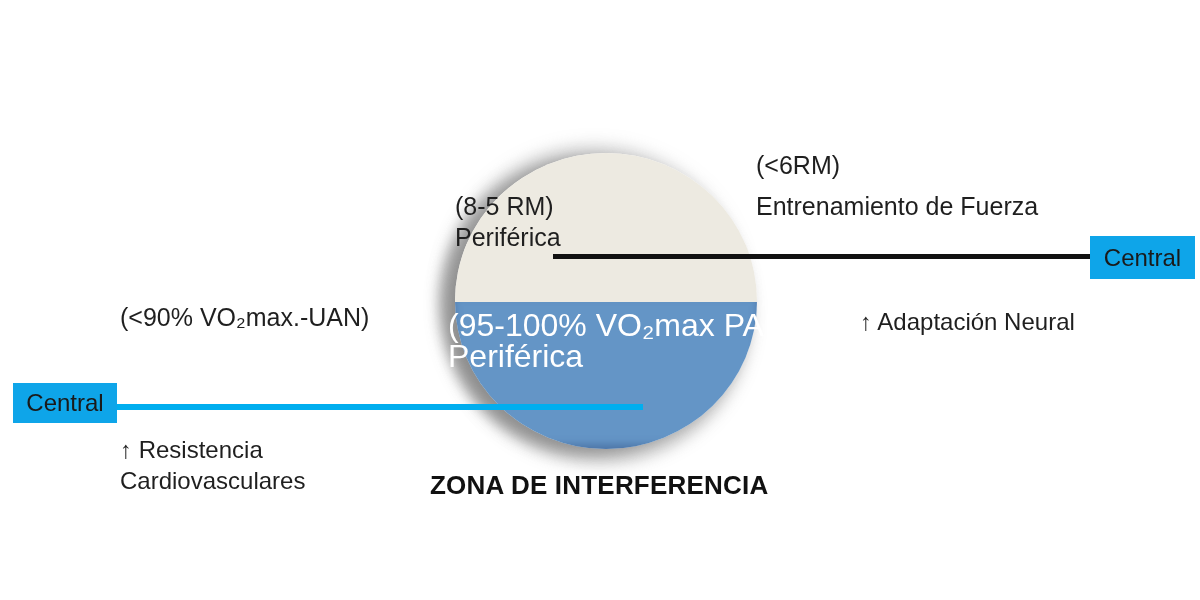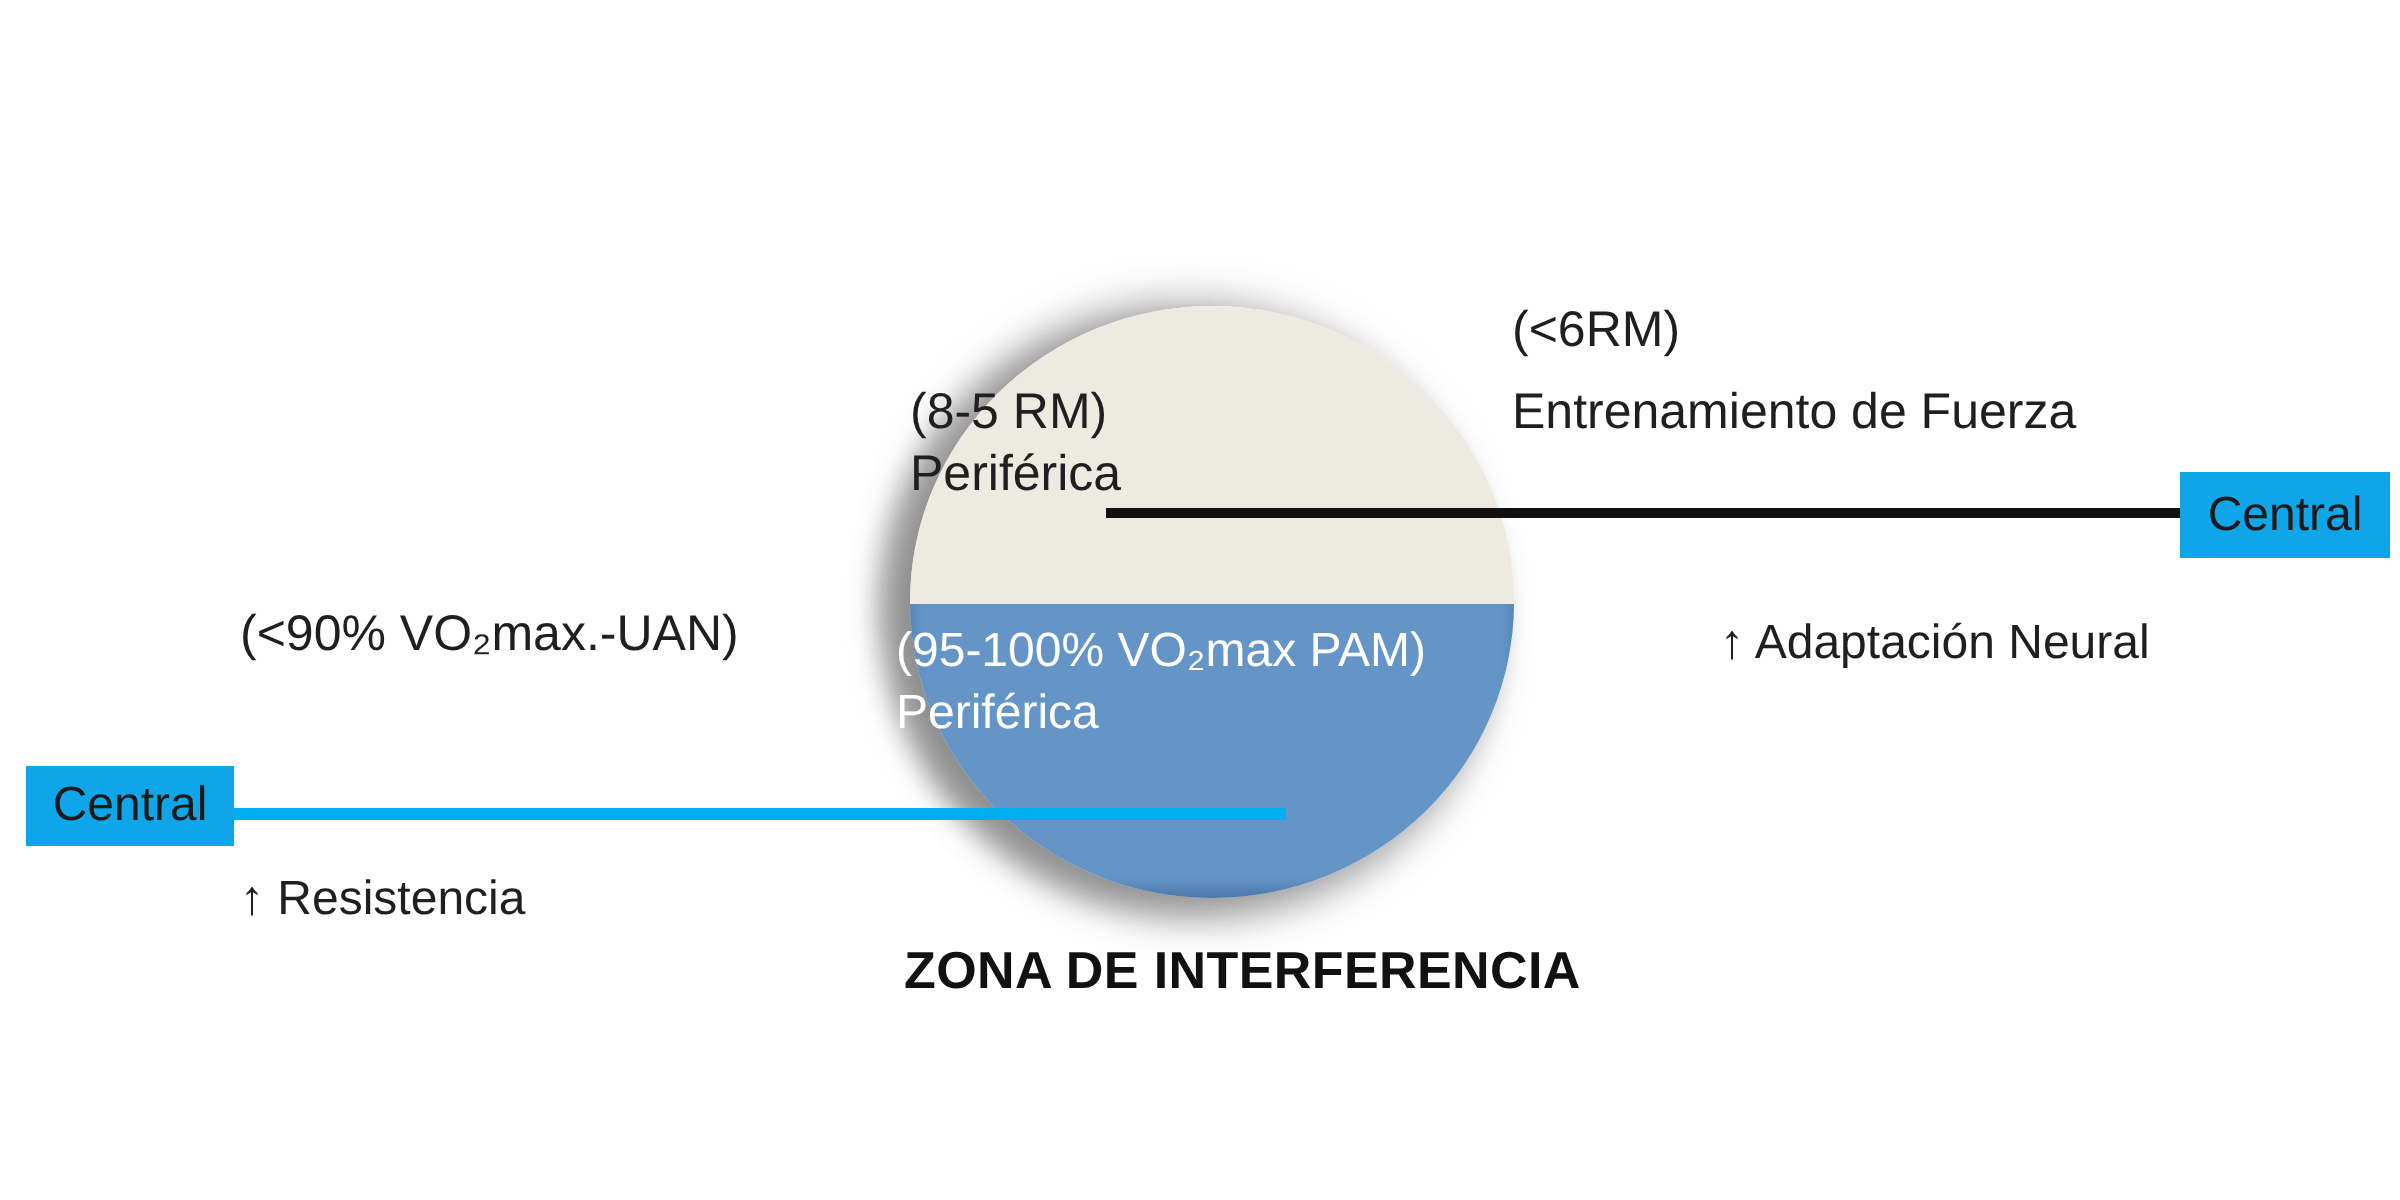--- a/index.html
+++ b/index.html
@@ -15,42 +15,42 @@
                -12px -8px 16px rgba(135,135,135,.35);
   }
   .circle-top{height:50.3%;background:#EDEAE1;}
   .circle-bottom{height:49.7%;background:#6495C6;
     box-shadow:inset 0 -5px 7px rgba(60,95,145,.55);}
 
   .txt{position:absolute;white-space:nowrap;}
   .center{text-align:left;}
 
   .circle-top-text{left:455px;top:191px;width:302px;font-size:25px;line-height:31px;color:#1f1f1f;}
-  .circle-bottom-text{left:448px;top:310px;width:316px;font-size:24px;line-height:31px;color:#ffffff;}
+  .circle-bottom-text{left:448px;top:310px;width:316px;font-size:32px;line-height:31px;color:#ffffff;}
 
   
   .strength-line{position:absolute;left:553px;top:254px;width:537px;height:5px;background:#111111;}
   .endurance-line{position:absolute;left:117px;top:404px;width:526px;height:6px;background:#00AEEF;}
 
   
   .central-box{
     position:absolute;background:#0ea5e9;display:flex;align-items:center;justify-content:center;
     font-size:24px;color:#1a1a1a;
   }
   .central-left{left:13px;top:383px;width:104px;height:40px;}
   .central-right{left:1090px;top:236px;width:105px;height:43px;}
 
   
   .endurance-block{left:120px;top:297px;width:340px;font-size:25px;line-height:40px;}
   .endurance-adapt{left:120px;top:434px;width:212px;font-size:24px;line-height:31px;}
   .strength-block{left:756px;top:145px;width:340px;font-size:25px;line-height:41px;}
   .strength-adapt{left:860px;top:308px;width:280px;font-size:24px;}
 
   .title{
-    left:452px;top:470px;width:360px;
+    left:430px;top:470px;width:360px;
     font-size:26px;font-weight:bold;letter-spacing:.2px;color:#111111;
   }
 </style>
 </head>
 <body>
 
 <div class="stage">
 
   <div class="circle">
     <div class="circle-top"></div>
@@ -70,20 +70,21 @@
   </div>
 
   <div class="txt center endurance-block">
     <div>(&lt;90% VO₂max.-UAN)</div>
   </div>
   <div class="central-box central-left">
     <span>Central</span>
   </div>
   <div class="txt center endurance-adapt">
     <div>↑ Resistencia</div>
+    <div>Cardiovasculares</div>
   </div>
 
   <div class="txt center strength-block">
     <div>(&lt;6RM)</div>
     <div>Entrenamiento de Fuerza</div>
   </div>
   <div class="central-box central-right">
     <span>Central</span>
   </div>
   <div class="txt center strength-adapt">↑ Adaptación Neural</div>

